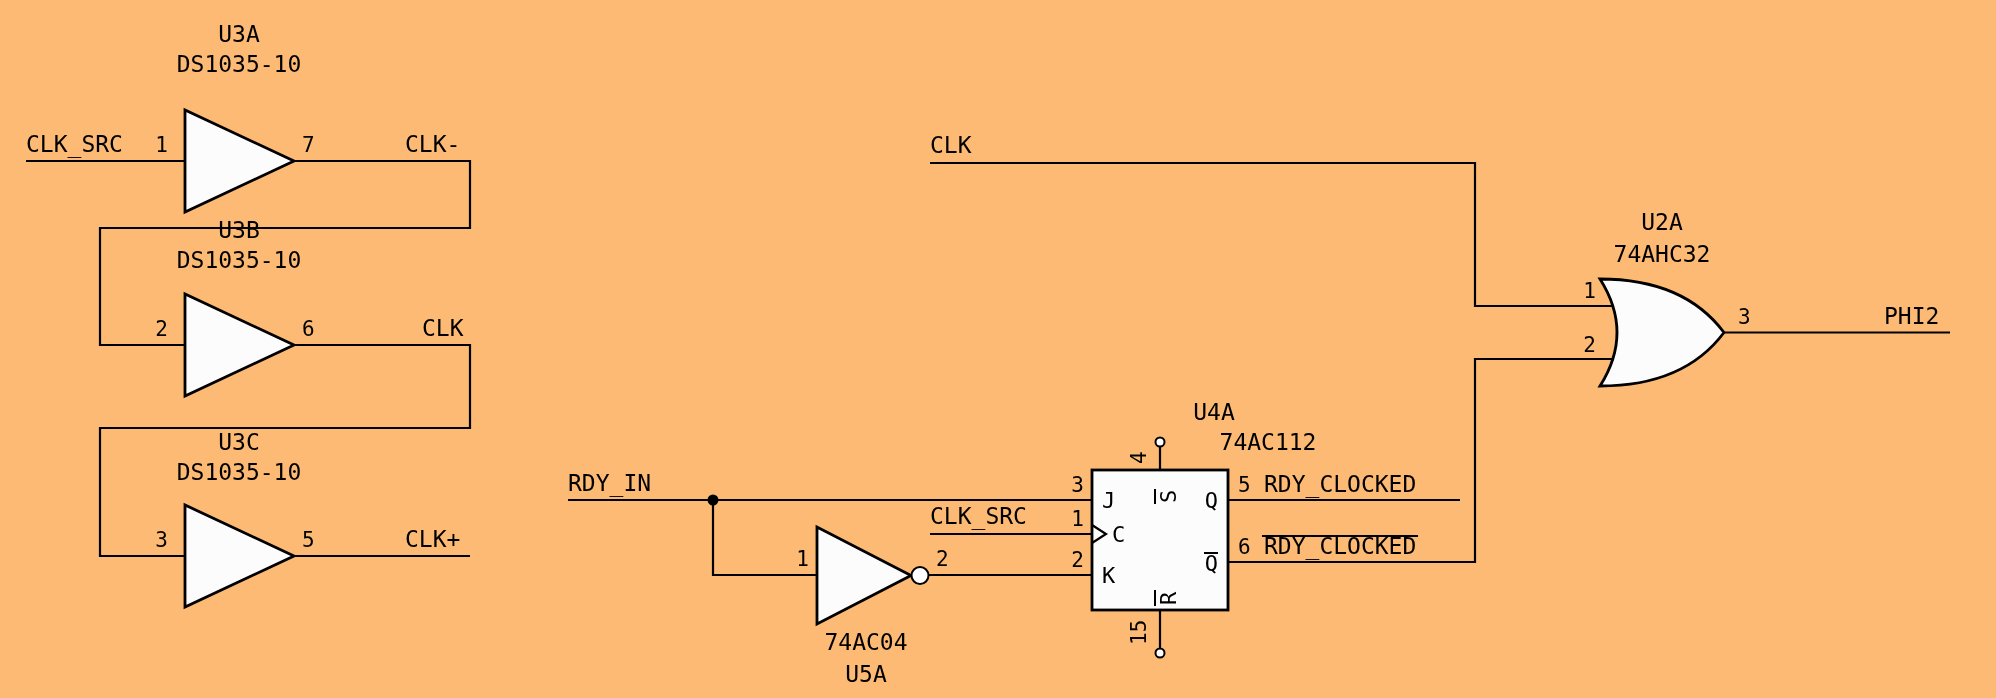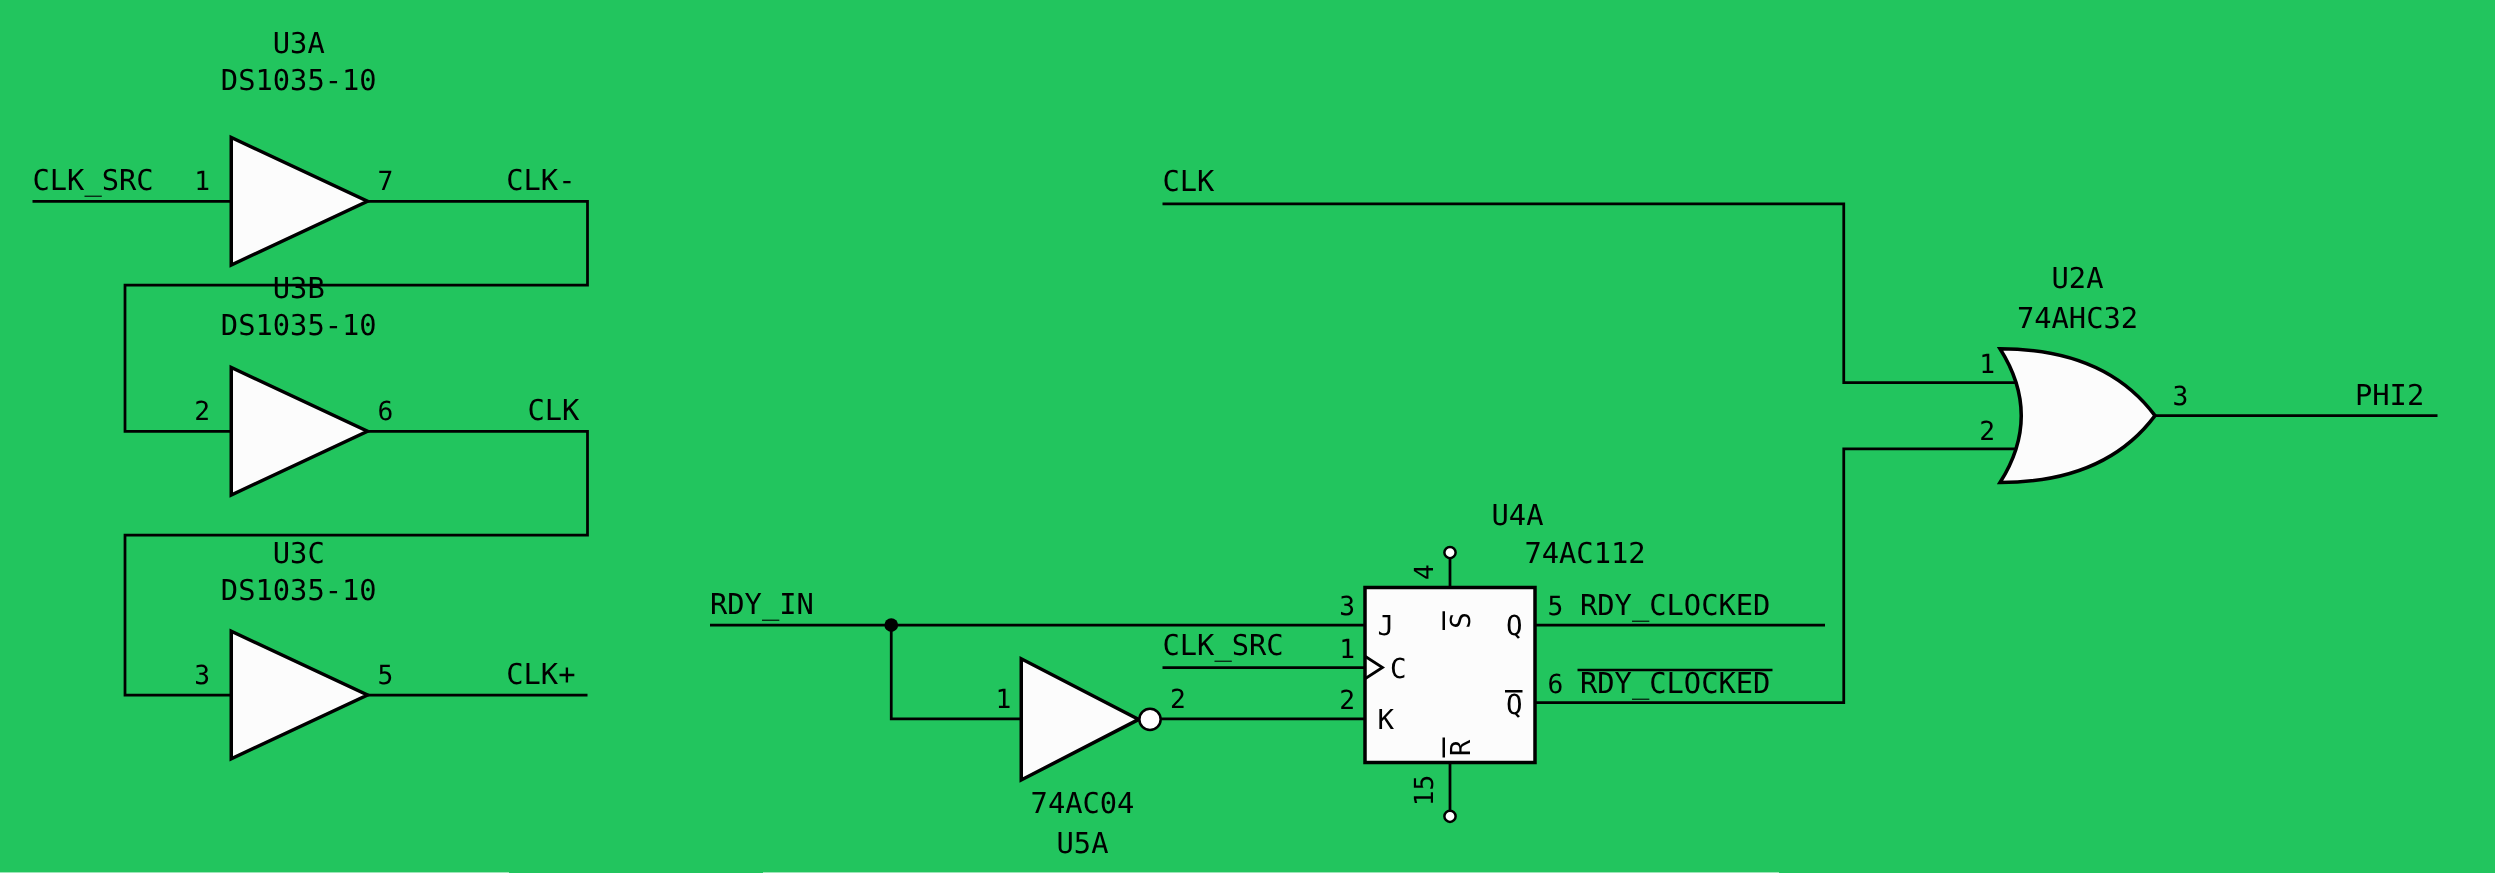--- a/index.html
+++ b/index.html
@@ -1,16 +1,16 @@
 <!DOCTYPE html>
 <html><head>
 <meta charset="utf-8">
 <style>
   html, body { margin: 0; padding: 0; background: #ffffff; }
-  .stage { width: 1996px; height: 698px; position: relative; background: #22c55e; overflow: hidden; }
+  .stage { width: 1996px; height: 698px; position: relative; background: #fdba74; overflow: hidden; }
   svg { display: block; }
   text {
     font-family: "DejaVu Sans Mono", "Liberation Mono", monospace;
     fill: #000000;
     user-select: none;
   }
   .lbl  { font-size: 23px; }
   .pin  { font-size: 21px; }
   .pname{ font-size: 22px; }
   .sym  { fill: #fcfcfc; stroke: #000000; stroke-width: 2.8; stroke-linejoin: miter; }

